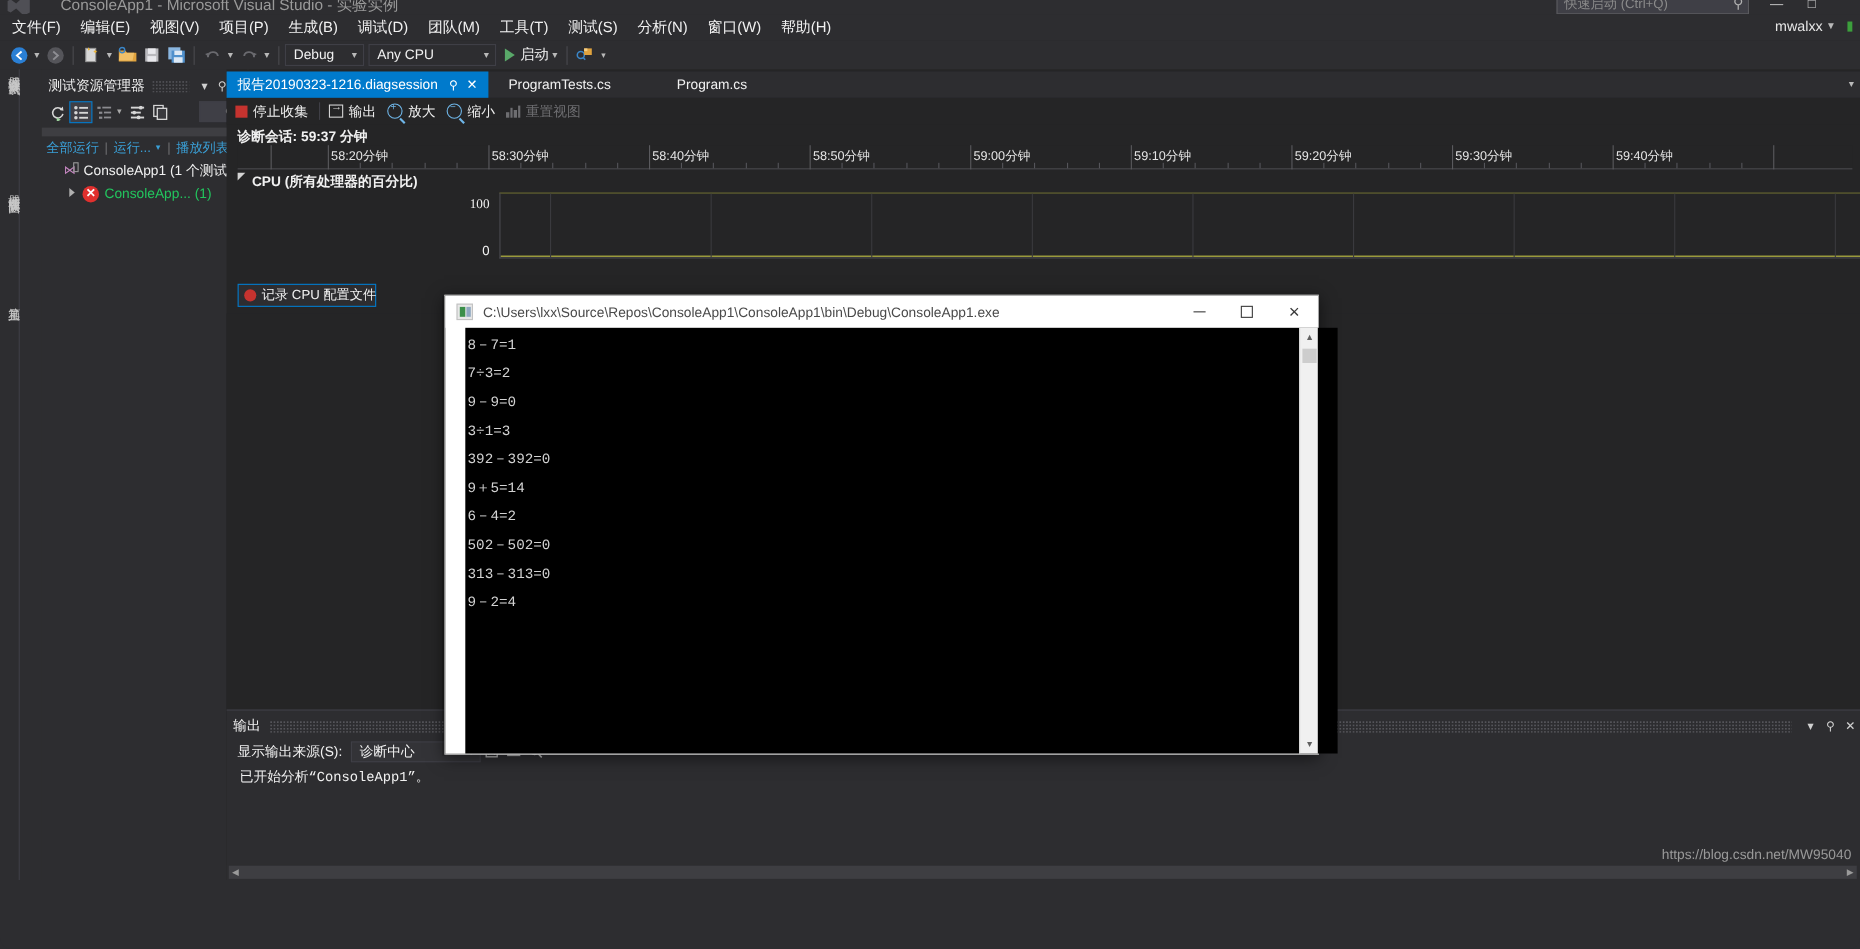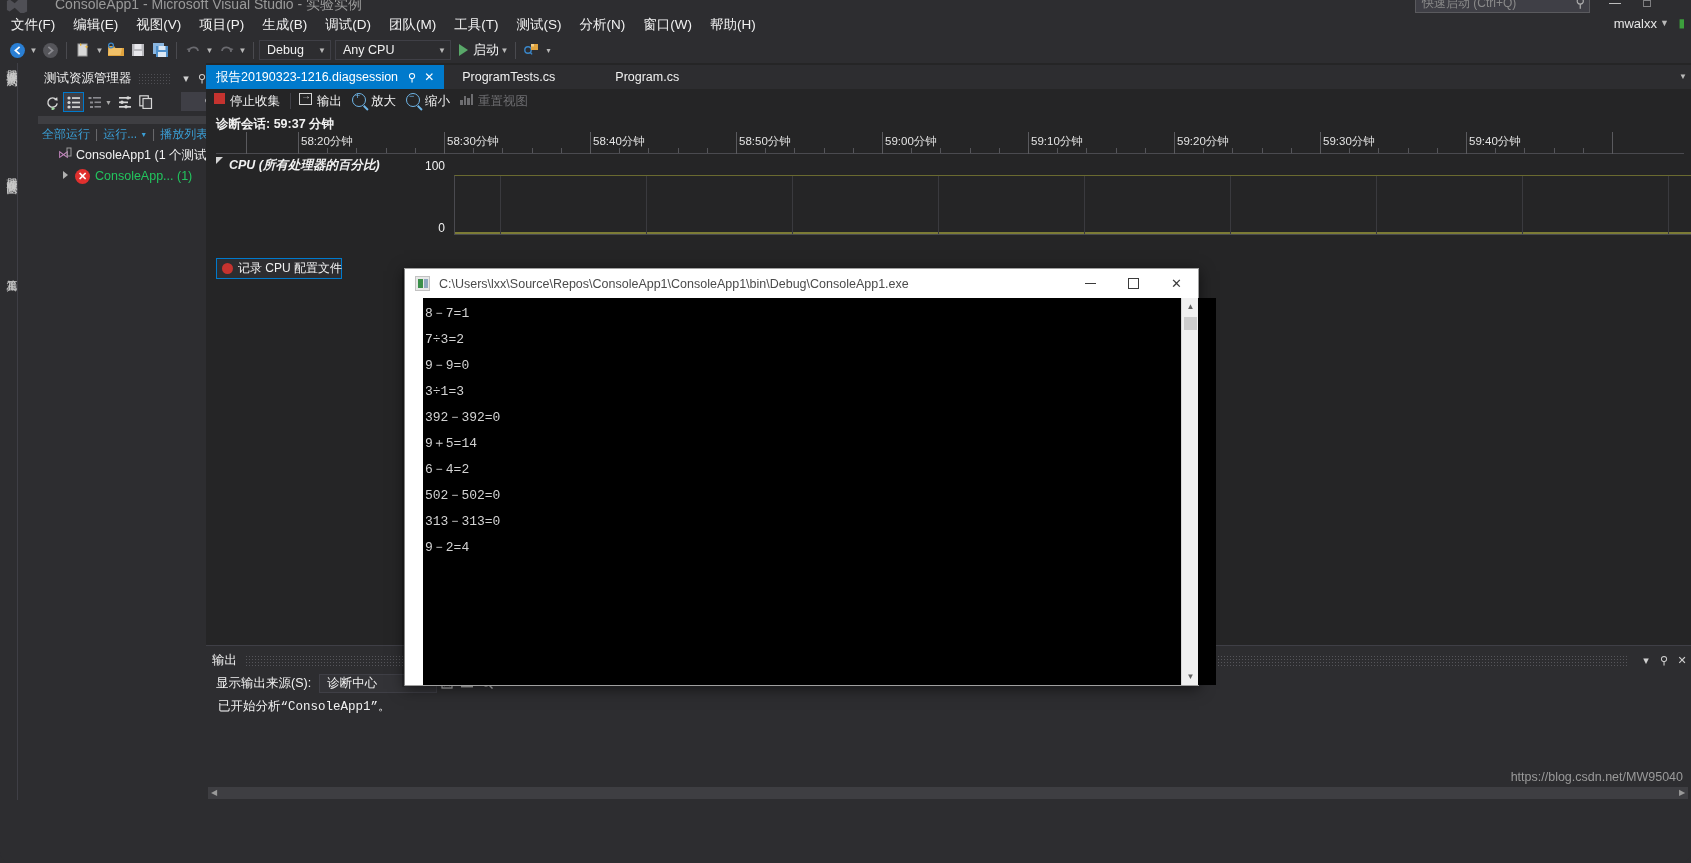--- a/index.html
+++ b/index.html
@@ -191,21 +191,21 @@
   .tabstrip-caret {
     position: absolute; right: 4px; top: 7px; font-size: 8px; color: #b9b9b9;
   }
 
   
   .diagbar {
     position: absolute; left: 0; top: 26px; width: 1485px; height: 24px;
     background: #252526; display: flex; align-items: center; padding-left: 8px;
   }
   .dg-btn {
-    display: flex; align-items: flex-start; font-size: 12.5px; color: #f1f1f1;
+    display: flex; align-items: center; font-size: 12.5px; color: #f1f1f1;
     margin-right: 10px; white-space: nowrap;
   }
   .dg-btn.disabled { color: #6d6d70; }
   .dg-stop-sq { width: 11px; height: 11px; background: #c5332f; margin-right: 5px; }
   .dg-out-icon {
     width: 13px; height: 12px; border: 1.5px solid #d4d4d4; margin-right: 5px;
     position: relative;
   }
   .dg-out-icon::after {
     content: "→"; position: absolute; left: 1px; top: -4px; font-size: 10px; color: #d4d4d4;
@@ -242,36 +242,36 @@
   }
   .tl-major {
     position: absolute; top: 0; width: 1px; height: 22px; background: #5a5a5e;
   }
   .tl-minor {
     position: absolute; bottom: 0; width: 1px; height: 5px; background: #55555a;
   }
 
   
   .cpu-header {
-    position: absolute; left: 10px; top: 94px; display: flex; align-items: flex-start; font-style: italic;
+    position: absolute; left: 10px; top: 94px; display: flex; align-items: flex-start;
   }
   .cpu-tri {
     width: 0; height: 0; border-top: 7px solid #d4d4d4;
     border-right: 7px solid transparent; margin-right: 6px; transform: rotate(0deg);
   }
   .cpu-title { font-size: 12.5px; font-weight: bold; color: #f1f1f1; white-space: nowrap; }
   .cpu-graph {
     position: absolute; left: 248px; top: 112px; width: 1269px; height: 60px;
     background: #252526; border: 1px solid #4a4a4f; border-top: 1px solid #6a6a30;
   }
   .cpu-vline { position: absolute; top: 0; bottom: 0; width: 1px; background: #3a3a3e; }
   .cpu-ylabel {
     position: absolute; font-size: 12px; color: #f1f1f1; text-align: right; white-space: nowrap;
   }
-  .cpu-yl-left-top  { left: 205px; top: 96px; width: 34px; }
+  .cpu-yl-left-top  { left: 205px; top: 115px; width: 34px; font-family: Liberation Serif, serif; }
   .cpu-yl-left-bot  { left: 205px; top: 158px; width: 34px; }
 
   
   .record-btn {
     position: absolute; left: 10px; top: 195px; width: 126px; height: 21px;
     border: 1px solid #007acc; background: #2d2d30;
     display: flex; align-items: center; padding-left: 5px;
   }
   .record-dot {
     width: 11px; height: 11px; border-radius: 50%; background: #c5332f; margin-right: 5px; flex: 0 0 auto;

